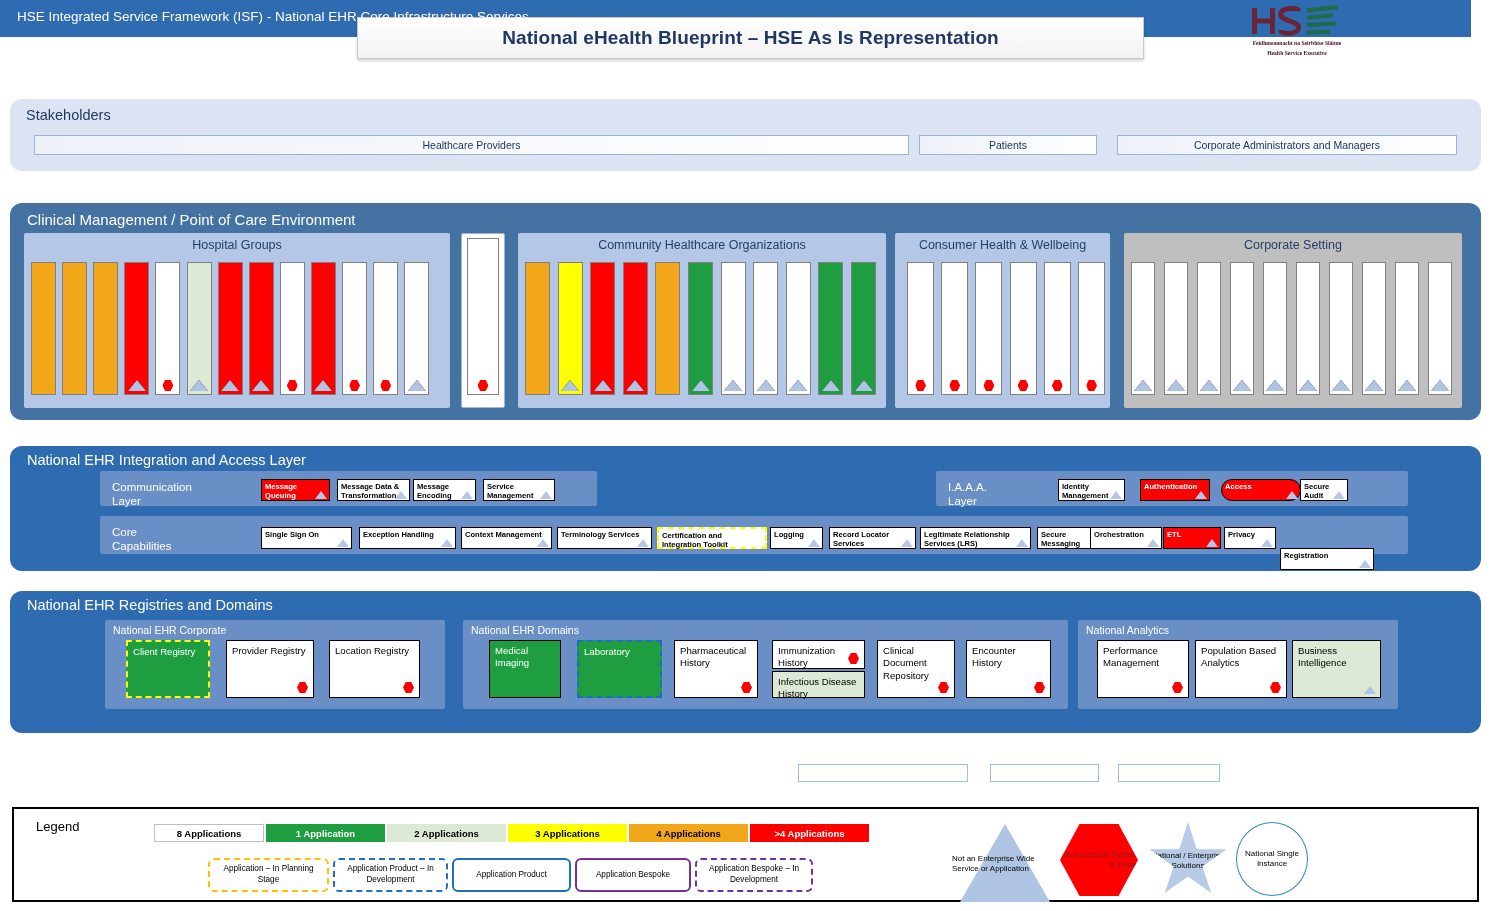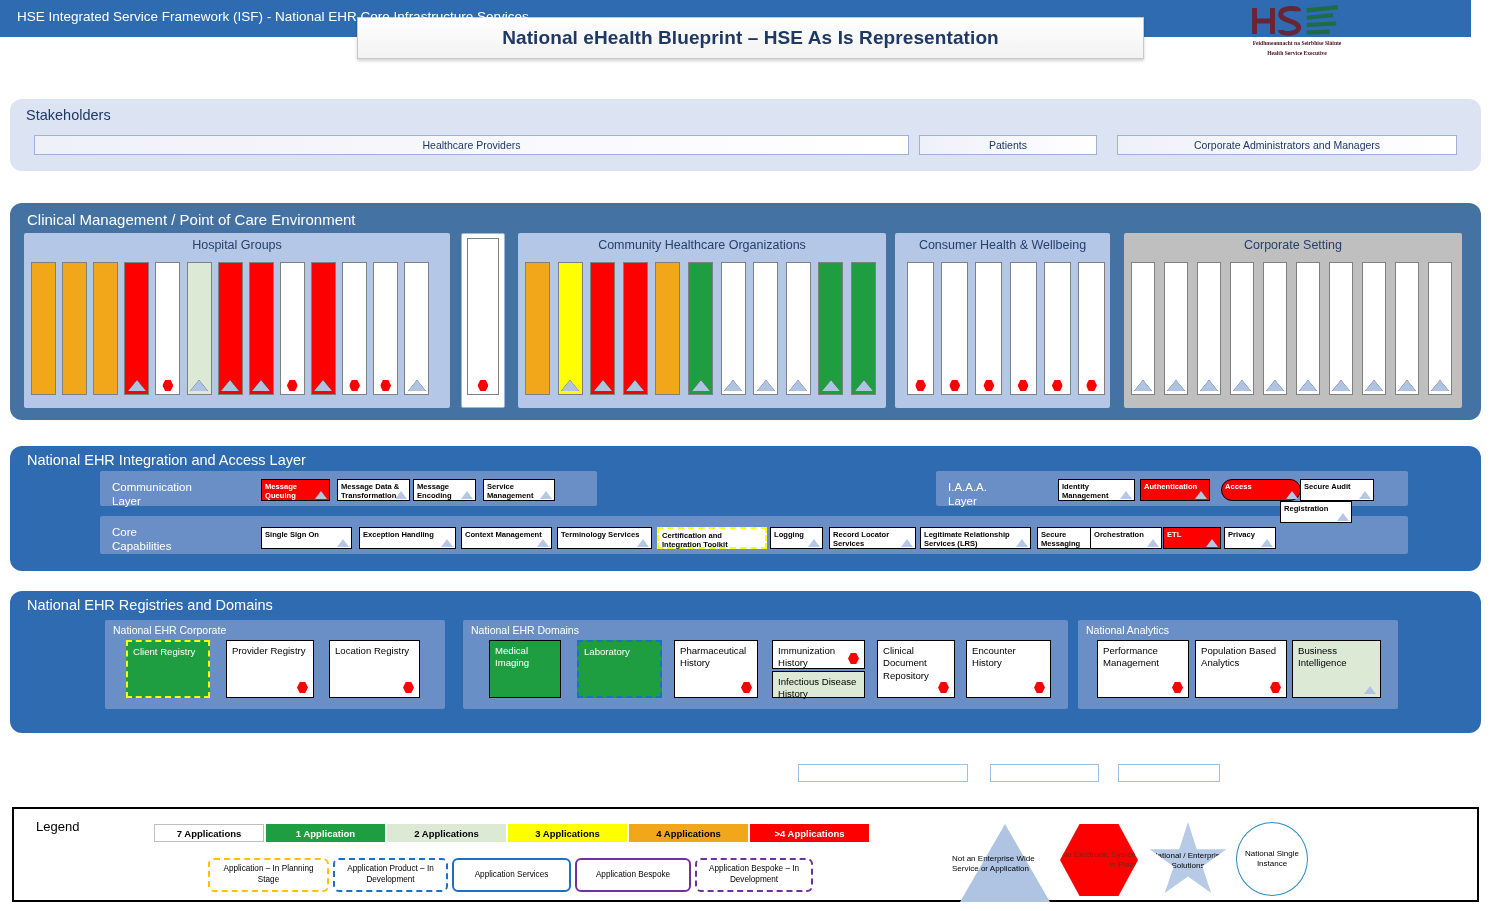--- a/index.html
+++ b/index.html
@@ -453,39 +453,39 @@
     <div>Capabilities</div>
   </div>
 </div>
 <div id="comm-chips">
     <div class="chip red" style="left: 261px; top: 479px; width: 69px; height: 22px;"><span>Message Queuing</span><div class="ctri"></div></div>
     <div class="chip" style="left: 337px; top: 479px; width: 73px; height: 22px;"><span>Message Data &amp; Transformation</span><div class="ctri"></div></div>
     <div class="chip" style="left: 413px; top: 479px; width: 63px; height: 22px;"><span>Message Encoding</span><div class="ctri"></div></div>
     <div class="chip" style="left: 483px; top: 479px; width: 72px; height: 22px;"><span>Service Management</span><div class="ctri"></div></div>
   </div>
 <div id="iaaa-chips">
-    <div class="chip" style="left: 1058px; top: 479px; width: 77px; height: 22px;"><span>Identity Management</span><div class="ctri"></div></div>
+    <div class="chip" style="left: 1058px; top: 479px; width: 67px; height: 22px;"><span>Identity Management</span><div class="ctri"></div></div>
     <div class="chip red" style="left: 1140px; top: 479px; width: 70px; height: 22px;"><span>Authentication</span><div class="ctri"></div></div>
     <div class="chip red" style="left: 1221px; top: 479px; width: 80px; height: 22px; border-radius: 11px;"><span>Access</span><div class="ctri"></div></div>
-    <div class="chip" style="left: 1300px; top: 479px; width: 74px; height: 22px;"><span>Secure Audit</span><div class="ctri"></div></div>
+    <div class="chip" style="left: 1300px; top: 479px; width: 48px; height: 22px;"><span>Secure Audit</span><div class="ctri"></div></div>
   </div>
 <div id="core-chips">
     <div class="chip" style="left: 261px; top: 527px; width: 91px; height: 22px;"><span>Single Sign On</span><div class="ctri"></div></div>
     <div class="chip" style="left: 359px; top: 527px; width: 97px; height: 22px;"><span>Exception Handling</span><div class="ctri"></div></div>
     <div class="chip" style="left: 461px; top: 527px; width: 91px; height: 22px;"><span>Context Management</span><div class="ctri"></div></div>
     <div class="chip" style="left: 557px; top: 527px; width: 95px; height: 22px;"><span>Terminology Services</span><div class="ctri"></div></div>
     <div class="chip ydash" style="left: 657px; top: 527px; width: 110px; height: 22px; color: rgb(0, 0, 0);"><span>Certification and Integration Toolkit</span></div>
     <div class="chip" style="left: 770px; top: 527px; width: 53px; height: 22px;"><span>Logging</span><div class="ctri"></div></div>
     <div class="chip" style="left: 829px; top: 527px; width: 87px; height: 22px;"><span>Record Locator Services</span><div class="ctri"></div></div>
     <div class="chip" style="left: 920px; top: 527px; width: 111px; height: 22px;"><span>Legitimate Relationship Services (LRS)</span><div class="ctri"></div></div>
     <div class="chip" style="left: 1037px; top: 527px; width: 74px; height: 22px;"><span>Secure Messaging</span><div class="ctri"></div></div>
     <div class="chip" style="left: 1090px; top: 527px; width: 72px; height: 22px;"><span>Orchestration</span><div class="ctri"></div></div>
     <div class="chip red" style="left: 1163px; top: 527px; width: 58px; height: 22px;"><span>ETL</span><div class="ctri"></div></div>
     <div class="chip" style="left: 1224px; top: 527px; width: 52px; height: 22px;"><span>Privacy</span><div class="ctri"></div></div>
-    <div class="chip" style="left: 1280px; top: 501px; width: 72px; height: 22px;"><span>Registration</span><div class="ctri"></div></div>
+    <div class="chip" style="left: 1280px; top: 548px; width: 94px; height: 22px;"><span>Registration</span><div class="ctri"></div></div>
   </div>
 
 <div class="band" id="registries">
   <div class="band-title">National EHR Registries and Domains</div>
 </div>
 
 <div class="rgroup" style="left:105px;top:620px;width:340px;height:89px;">
   <div class="rgroup-title">National EHR Corporate</div>
 </div>
 <div class="rgroup" style="left:463px;top:620px;width:605px;height:89px;">
@@ -521,21 +521,21 @@
 </div>
 <div class="isfchip" style="left:1118px;width:102px;">
   <span>Mobile Device Platform</span>
 </div>
 
 <div id="legend">
   <div class="legend-title">Legend</div>
 </div>
 
 <div class="lgchip white" style="left:154px;width:110px;">
-    <span>7 Applications</span>
+    <span>8 Applications</span>
   </div>
 <div class="lgchip green" style="left:266px;width:119px;">
     <span>1 Application</span>
   </div>
 <div class="lgchip lgreen" style="left:387px;width:119px;">
     <span>2 Applications</span>
   </div>
 <div class="lgchip yellow" style="left:508px;width:119px;">
     <span>3 Applications</span>
   </div>
@@ -546,21 +546,21 @@
     <span>&gt;4 Applications</span>
   </div>
 
 <div class="lgbox y" style="left:208px;width:121px;">
     <span>Application – In Planning Stage</span>
   </div>
 <div class="lgbox bd" style="left:333px;width:115px;">
     <span>Application Product – In Development</span>
   </div>
 <div class="lgbox b" style="left:452px;width:119px;">
-    <span>Application Services</span>
+    <span>Application Product</span>
   </div>
 <div class="lgbox p" style="left:575px;width:116px;">
     <span>Application Bespoke</span>
   </div>
 <div class="lgbox pd" style="left:695px;width:118px;">
     <span>Application Bespoke – In Development</span>
   </div>
 
 <div class="bigtri" style="left:960px;top:824px;"></div>
 <div class="shape-lbl" style="left:952px;top:854px;width:100px;">Not an Enterprise Wide Service or Application</div>

